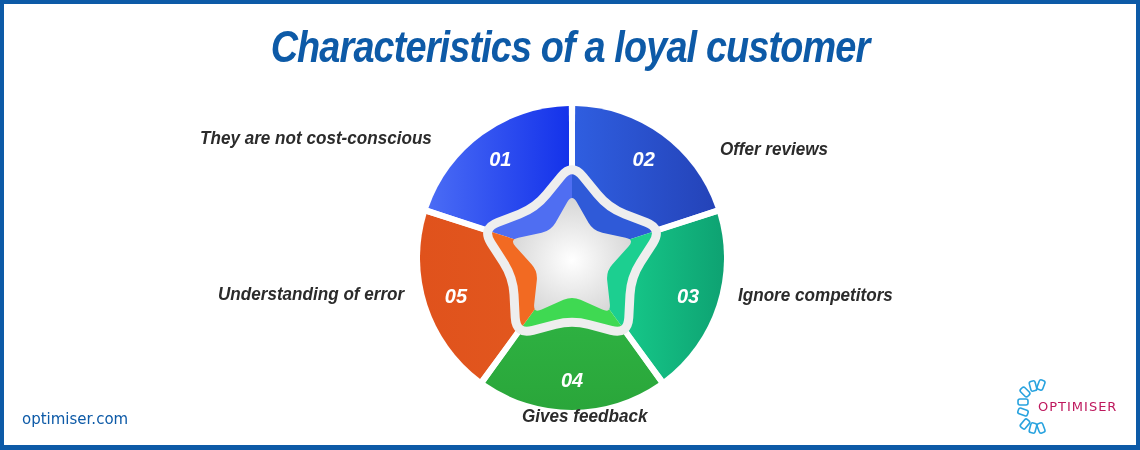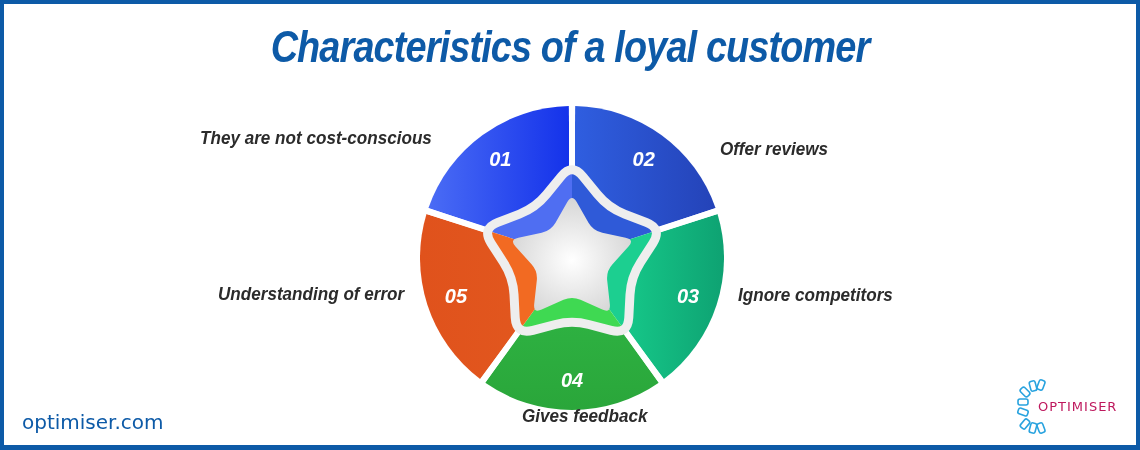--- a/index.html
+++ b/index.html
@@ -15,21 +15,21 @@
       font-size: 44px; color: #0d5aa7; letter-spacing: -1px;
       transform: scaleX(0.86);
     }
     .label {
       position: absolute; font-family: "Liberation Sans", sans-serif;
       font-weight: bold; font-style: italic; font-size: 19px; color: #2b2b2b;
       white-space: nowrap; transform-origin: left center; transform: scaleX(0.9);
     }
     .site {
       position: absolute; left: 22px; top: 410px;
-      font-family: "DejaVu Sans", sans-serif; font-size: 20px; color: #0d5aa7;
+      font-family: "DejaVu Sans", sans-serif; font-size: 15px; color: #0d5aa7;
     }
     .logo { position: absolute; left: 1016px; top: 377px; width: 110px; height: 60px; }
     .logo-text {
       position: absolute; left: 22px; top: 22px;
       font-family: "DejaVu Sans", sans-serif; font-size: 13px; color: #be185d; letter-spacing: 1px;
     }
     svg.wheel { position: absolute; left: 0; top: 0; }
     .num {
       font-family: "Liberation Sans", sans-serif; font-weight: bold; font-style: italic;
       font-size: 20px; fill: #ffffff;

